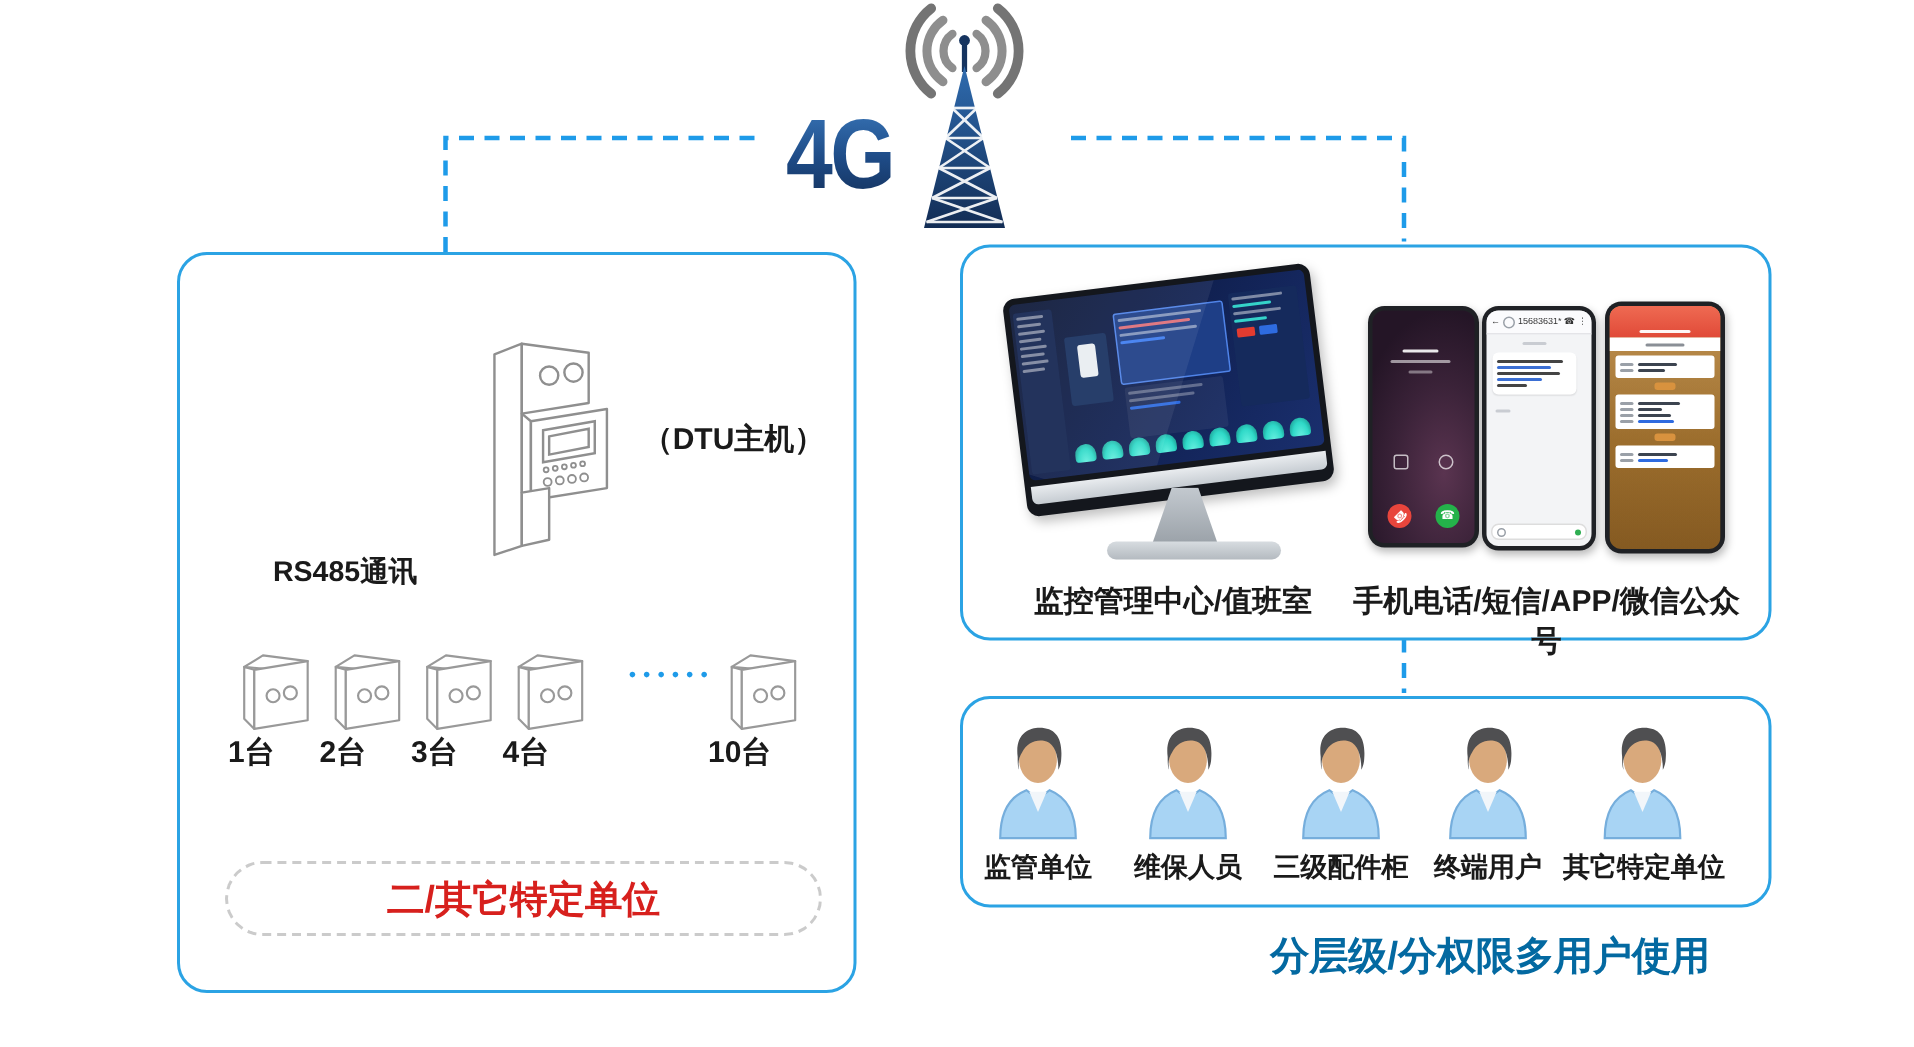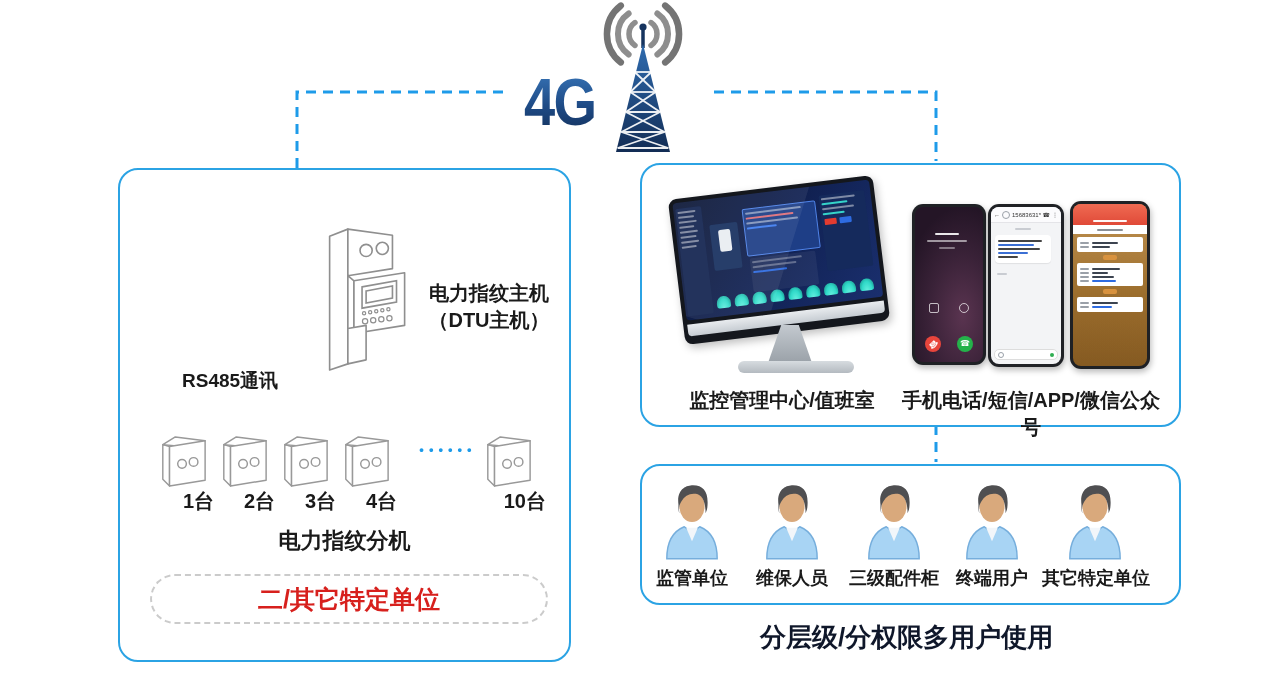--- a/index.html
+++ b/index.html
@@ -23,33 +23,33 @@
     position:absolute;left:524px;top:64px;font-size:66px;font-weight:800;letter-spacing:-2px;
     transform:scaleX(.85);transform-origin:left top;
     background:linear-gradient(180deg,#3C7CC0 0%,#1E4B86 55%,#122C54 100%);
     -webkit-background-clip:text;background-clip:text;color:transparent;
   }
 
   
   .host-label{position:absolute;left:288px;top:110px;width:162px;text-align:center;
     font-size:20px;font-weight:700;line-height:27px;}
   .bus-label{position:absolute;left:62px;top:198px;font-size:19px;font-weight:600;}
-  .unit-label{position:absolute;top:318px;width:62px;text-align:right;font-size:20px;font-weight:600;}
+  .unit-label{position:absolute;top:318px;width:62px;text-align:left;font-size:20px;font-weight:600;}
   .ellipsis{position:absolute;left:288px;top:272px;width:80px;text-align:center;
     color:#1E9BE9;font-size:13px;font-weight:700;letter-spacing:5px;}
   .branch-label{position:absolute;left:0;top:356px;width:100%;text-align:center;
     font-size:22px;font-weight:700;}
   .cabinet-box{position:absolute;left:30px;top:404px;width:394px;height:46px;
     border:2px dashed #cbcbcb;border-radius:26px;display:flex;align-items:center;justify-content:center;}
   .cabinet-text{color:#D7201D;font-size:25px;font-weight:700;}
 
   .rt-caption{position:absolute;top:222px;font-size:20px;font-weight:700;text-align:center;}
   .user-label{position:absolute;top:100px;font-size:18px;font-weight:700;text-align:center;}
-  .multiuser-caption{position:absolute;left:760px;top:620px;width:380px;text-align:left;
-    color:#0f172a;font-size:26px;font-weight:700;}
+  .multiuser-caption{position:absolute;left:760px;top:620px;width:380px;text-align:right;
+    color:#0369a1;font-size:26px;font-weight:700;}
 
   
   .monitor{position:absolute;left:34px;top:22px;width:198px;height:138px;
     transform:rotate(-7deg);background:#14171d;border-radius:8px;padding:4px;
     box-shadow:2px 4px 8px rgba(0,0,0,.25);}
   .m-screen{position:relative;width:100%;height:118px;border-radius:4px;overflow:hidden;
     background:linear-gradient(128deg,#0c1736 0%,#102050 45%,#1a2f6e 100%);}
   .m-shine{position:absolute;left:-30%;top:-60%;width:90%;height:160%;
     background:rgba(255,255,255,.07);transform:rotate(24deg);}
   .m-chin{height:12px;margin-top:4px;border-radius:0 0 4px 4px;
@@ -156,21 +156,20 @@
           <circle cx="74" cy="89" r="1.6"></circle>
           <circle cx="80" cy="88" r="1.6"></circle>
         <circle cx="57" cy="100" r="2.6"></circle>
           <circle cx="65" cy="99" r="2.6"></circle>
           <circle cx="73" cy="98" r="2.6"></circle>
           <circle cx="81" cy="97" r="2.6"></circle>
       </g>
     </svg>
 
     <div class="host-label">
-      <div>电力指纹主机</div>
       <div>（DTU主机）</div>
     </div>
 
     <div class="bus-label">RS485通讯</div>
 
     <svg class="abs" style="left:38px;top:260px" width="50" height="60" viewBox="0 0 52 60">
         <g fill="#fff" stroke="#999" stroke-width="1.5" stroke-linejoin="round">
           <polygon points="5,14 12,16 12,57 5,50"></polygon>
           <polygon points="5,14 18,6 49,10 37,17"></polygon>
           <polygon points="12,16 49,10 49,51 12,57"></polygon>
@@ -226,21 +225,20 @@
       </svg>
 
     <div class="ellipsis">••••••</div>
 
     <div class="unit-label" style="left:32px">1台</div>
     <div class="unit-label" style="left:93px">2台</div>
     <div class="unit-label" style="left:154px">3台</div>
     <div class="unit-label" style="left:215px">4台</div>
     <div class="unit-label" style="left:352px;width:74px">10台</div>
 
-    <div class="branch-label">电力指纹分机</div>
 
     <div class="cabinet-box">
       <span class="cabinet-text">二/其它特定单位</span>
     </div>
   </section>
 
   <section class="panel rt-panel">
 
     <div class="monitor">
       <div class="m-screen">

